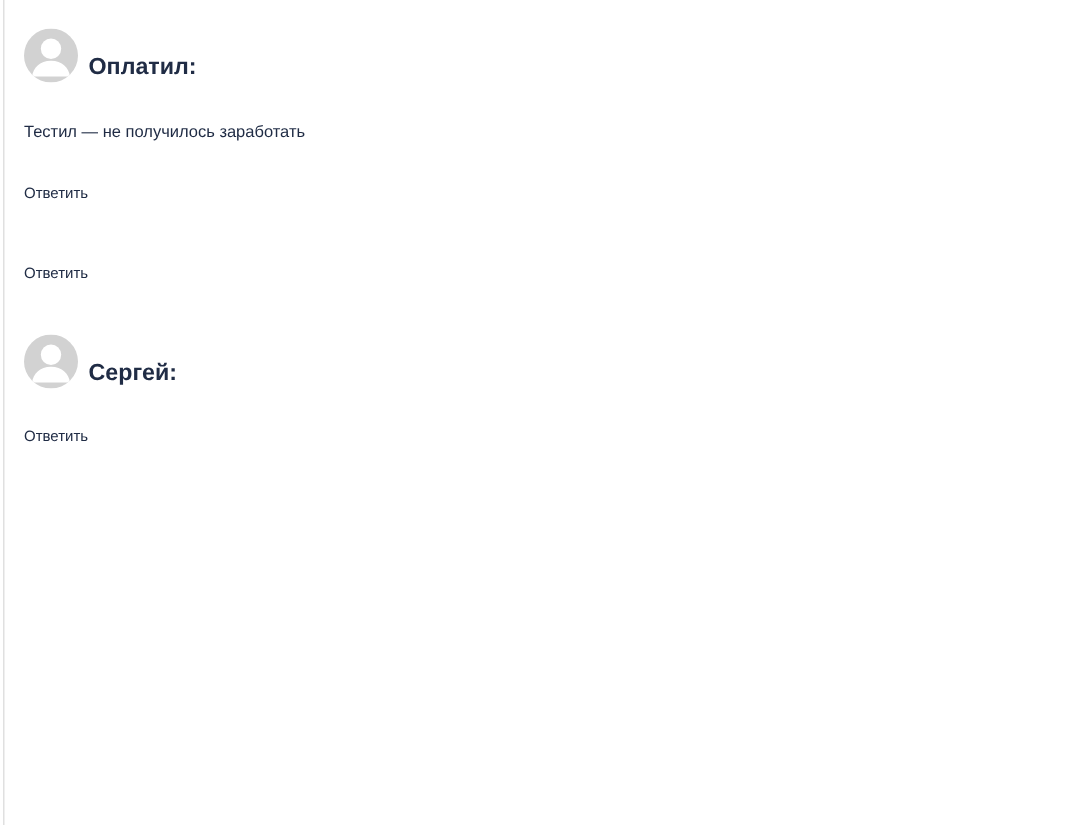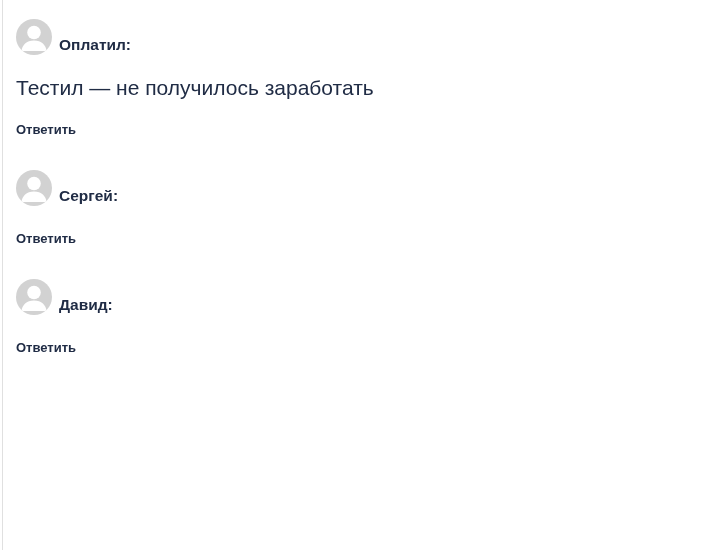--- a/index.html
+++ b/index.html
@@ -37,29 +37,29 @@
     display:block;
   }
   .author{
     font-size:15.5px;
     font-weight:700;
     line-height:18px;
     padding-bottom:1px;
   }
   .comment-body{
     margin:0 0 16px 0;
-    font-size:21px;
+    font-size:11px;
     line-height:26px;
     max-width:688px;
   }
   .reply{
     display:block;
     margin:0 0 27px 0;
-    font-size:13px;
-    font-weight:700;
+    font-size:10px;
+    font-weight:400;
     line-height:26px;
     color:var(--text-color);
     text-decoration:none;
     width:max-content;
     cursor:pointer;
   }
 </style>
 </head>
 <body>
 
@@ -79,50 +79,35 @@
           <path d="M18 21.5c-7.5 0-12 4.8-12.6 10.5h25.2C30 26.3 25.5 21.5 18 21.5z" fill="#ffffff"></path>
         </g>
       </svg>
       <span class="author">Оплатил:</span>
     </div>
     <p class="comment-body">Тестил — не получилось заработать</p>
     <a class="reply">Ответить</a>
   </div>
 
   <div class="comment">
-    <div class="comment-header">
-      <svg class="avatar" viewBox="0 0 36 36" aria-hidden="true">
-        <defs>
-            <clipPath id="avclip2">
-              <circle cx="18" cy="18" r="18"></circle>
-            </clipPath>
-          </defs>
-        <circle cx="18" cy="18" r="18" fill="#d2d2d2"></circle>
-        <g clip-path="url(#avclip2)">
-          <circle cx="18" cy="13.5" r="6.8" fill="#ffffff"></circle>
-          <path d="M18 21.5c-7.5 0-12 4.8-12.6 10.5h25.2C30 26.3 25.5 21.5 18 21.5z" fill="#ffffff"></path>
-        </g>
-      </svg>
-      <span class="author">Сергей:</span>
-    </div>
     <a class="reply">Ответить</a>
   </div>
 
   <div class="comment">
     <div class="comment-header">
       <svg class="avatar" viewBox="0 0 36 36" aria-hidden="true">
         <defs>
             <clipPath id="avclip3">
               <circle cx="18" cy="18" r="18"></circle>
             </clipPath>
           </defs>
         <circle cx="18" cy="18" r="18" fill="#d2d2d2"></circle>
         <g clip-path="url(#avclip3)">
           <circle cx="18" cy="13.5" r="6.8" fill="#ffffff"></circle>
           <path d="M18 21.5c-7.5 0-12 4.8-12.6 10.5h25.2C30 26.3 25.5 21.5 18 21.5z" fill="#ffffff"></path>
         </g>
       </svg>
-      <span class="author">Давид:</span>
+      <span class="author">Сергей:</span>
     </div>
     <a class="reply">Ответить</a>
   </div>
 
 </div>
 
 </body></html>

